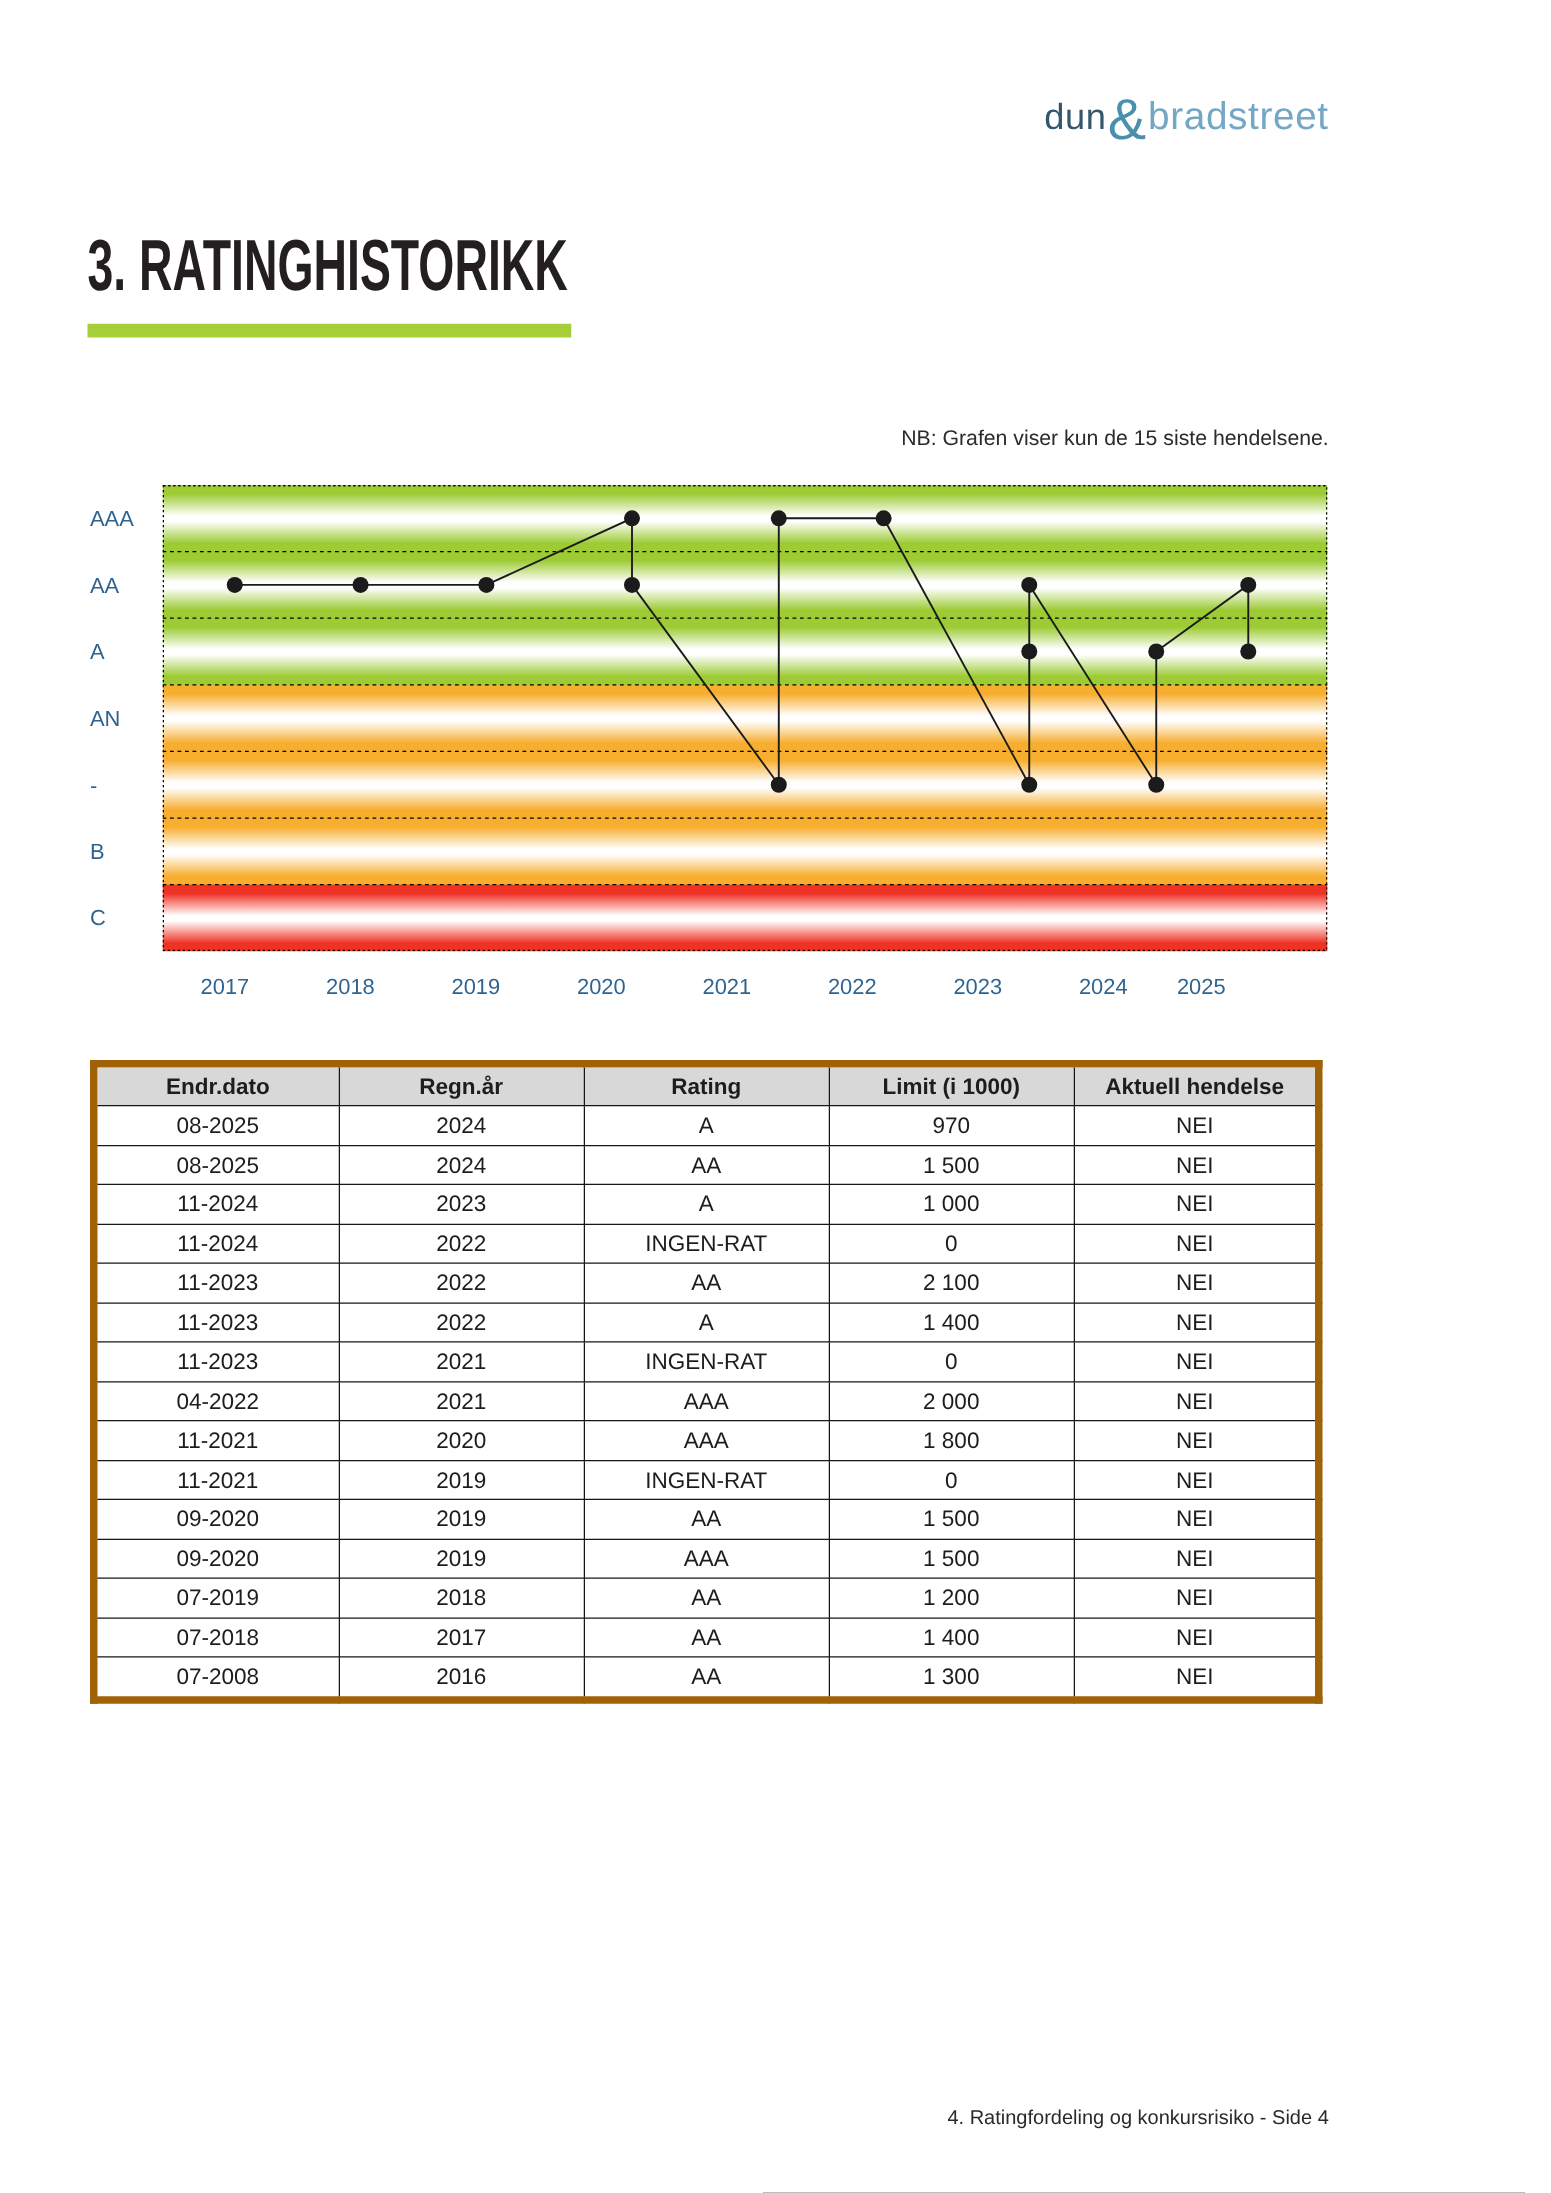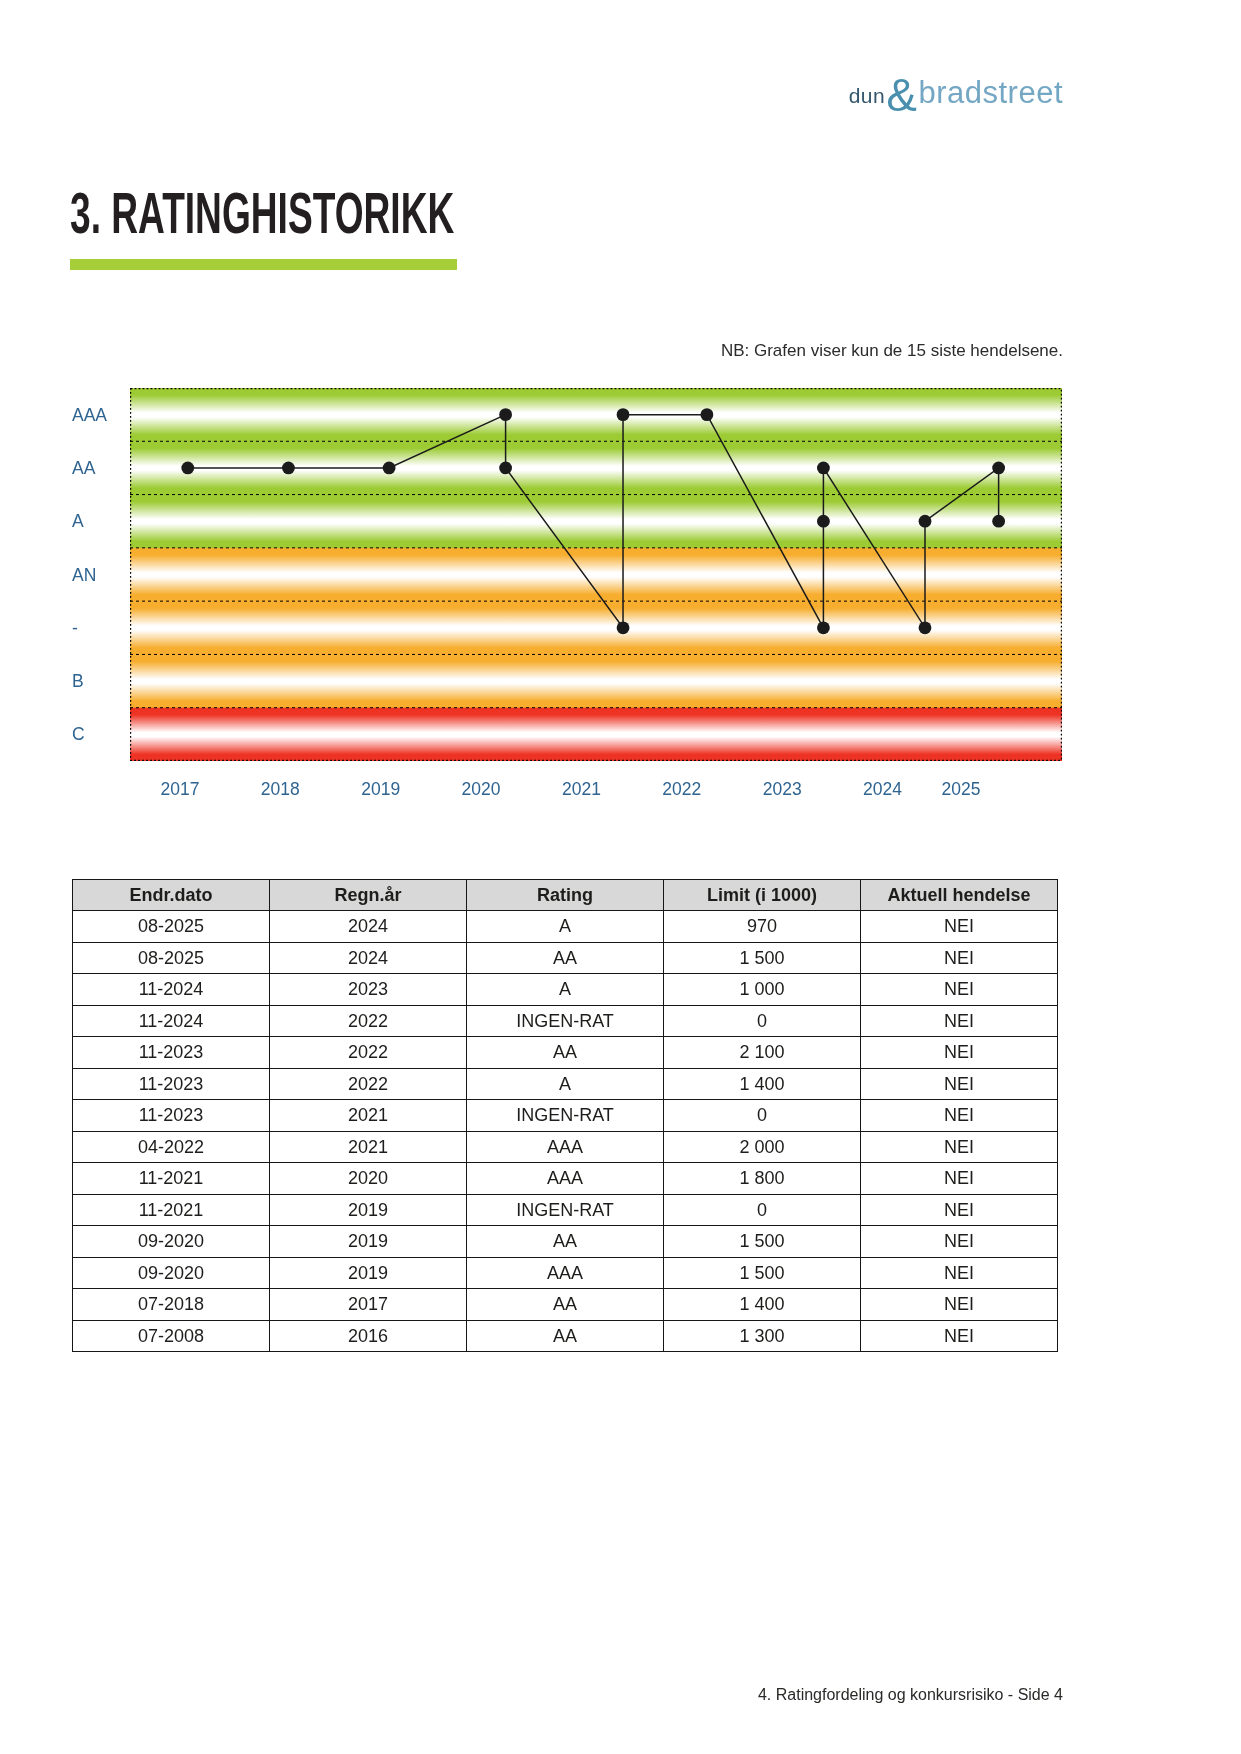--- a/index.html
+++ b/index.html
@@ -3,21 +3,21 @@
 <meta charset="utf-8">
 <style>
   html,body{margin:0;padding:0;background:#888;}
   .page{
     position:relative;width:1241px;height:1754px;margin:0 auto;
     background:#ffffff;font-family:"Liberation Sans",sans-serif;
     overflow:hidden;
   }
   
   .logo{position:absolute;top:68px;right:178px;white-space:nowrap;letter-spacing:.5px;}
-  .logo .dun{font-size:21px;color:#35576d;font-weight:400;}
+  .logo .dun{font-size:29px;color:#35576d;font-weight:400;}
   .logo .amp{font-size:46px;color:#4b8fae;font-weight:400;vertical-align:-8px;margin:0 1px;}
   .logo .brad{font-size:31px;color:#74a7c4;font-weight:400;text-align:center;}
   
   .title{
     position:absolute;left:70px;top:184px;margin:0;
     font-size:58px;font-weight:bold;color:#231f20;line-height:1.0;
     transform:scaleX(0.64);transform-origin:left top;white-space:nowrap;letter-spacing:0;
   }
   .title-underline{position:absolute;left:70px;top:259px;width:387px;height:11px;}
   
@@ -33,21 +33,21 @@
   .rating-table{
     position:absolute;left:72px;top:848px;width:986px;
     border-collapse:collapse;table-layout:fixed;
     font-size:18px;color:#1d1d1b;
   }
   .rating-table th,.rating-table td{
     border:1px solid #161616;text-align:center;padding:0;
     height:30.5px;line-height:30.5px;overflow:hidden;white-space:nowrap;
   }
   .rating-table th{background:#d8d8d8;font-weight:bold;height:30px;line-height:30px;}
-  .rating-table{border:1px solid #a16207;margin-top:31px;}
+  .rating-table{border:6px solid #a16207;}
   
   .footer{position:absolute;top:1686px;right:178px;font-size:16px;color:#2a2a28;}
 </style>
 </head>
 <body>
 
 <div class="page">
 
   <div class="logo">
     <span class="dun">dun</span><span class="amp">&amp;</span><span class="brad">bradstreet</span>
@@ -228,20 +228,27 @@
           <td>NEI</td>
         </tr>
         <tr>
           <td>09-2020</td>
           <td>2019</td>
           <td>AAA</td>
           <td>1 500</td>
           <td>NEI</td>
         </tr>
         <tr>
+          <td>07-2019</td>
+          <td>2018</td>
+          <td>AA</td>
+          <td>1 200</td>
+          <td>NEI</td>
+        </tr>
+        <tr>
           <td>07-2018</td>
           <td>2017</td>
           <td>AA</td>
           <td>1 400</td>
           <td>NEI</td>
         </tr>
         <tr>
           <td>07-2008</td>
           <td>2016</td>
           <td>AA</td>

